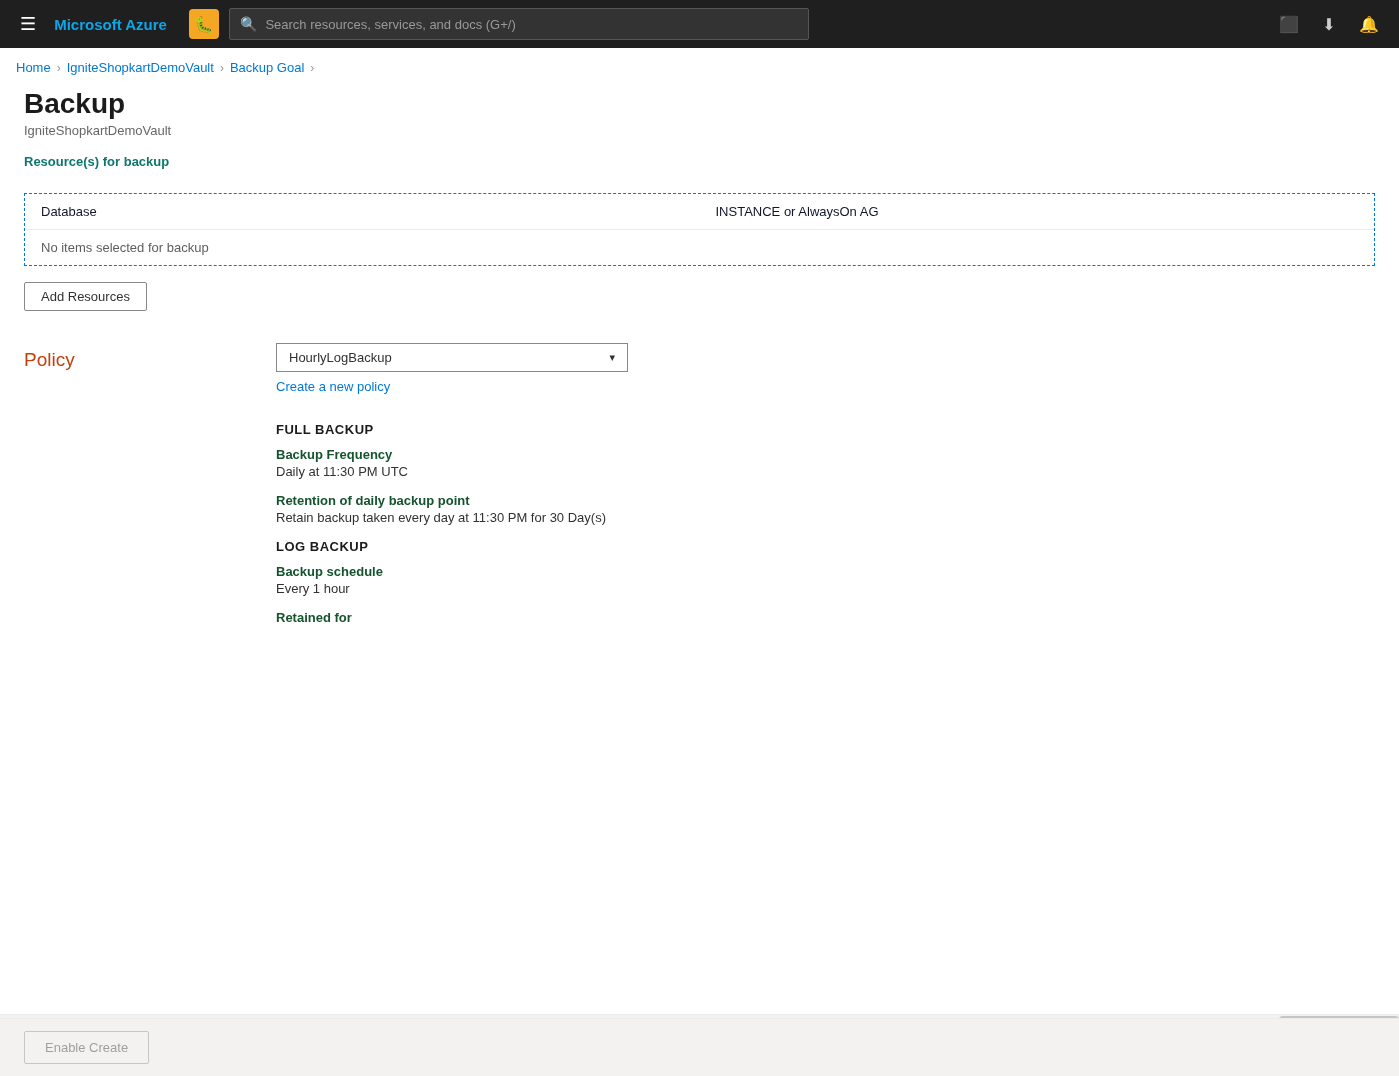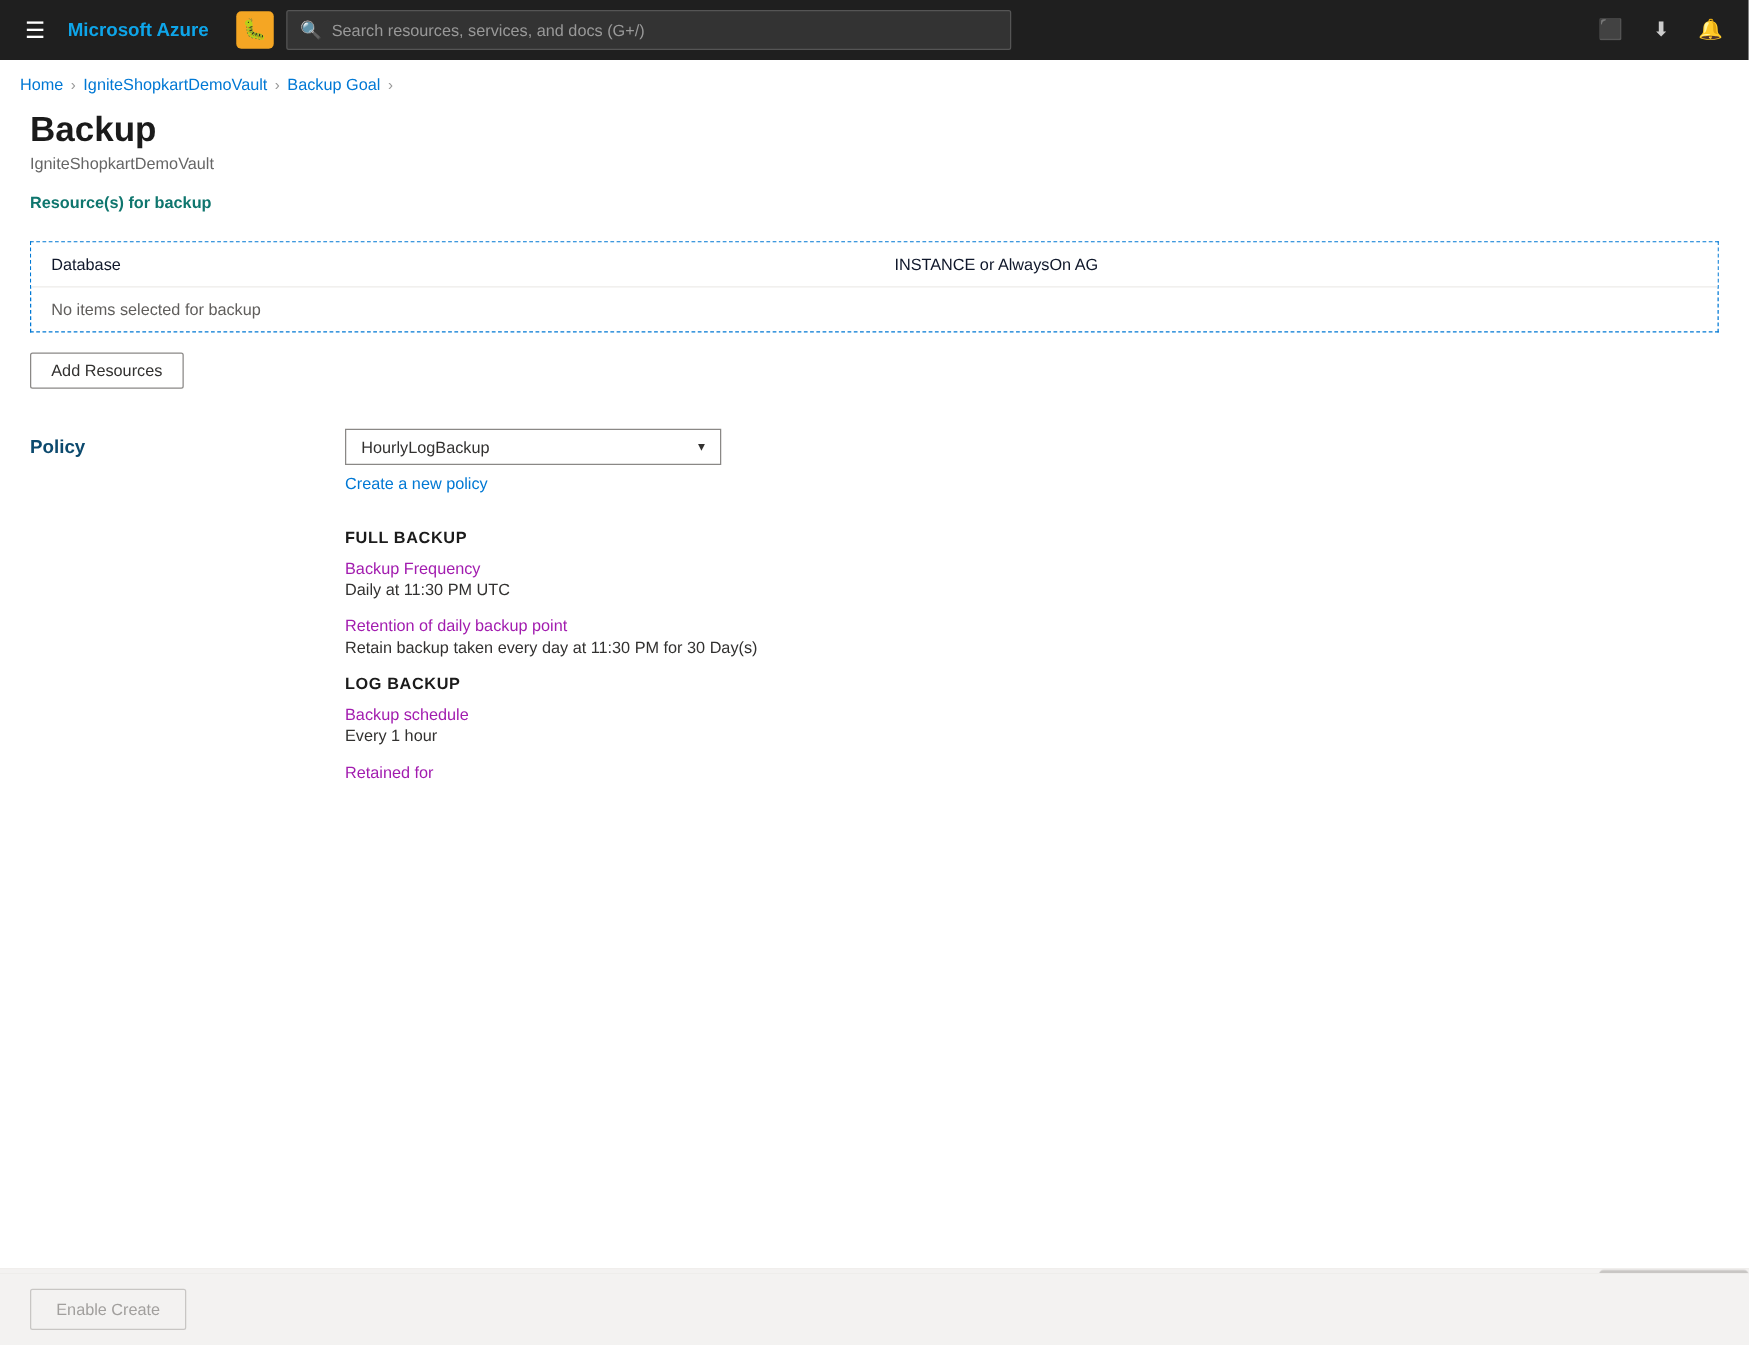--- a/index.html
+++ b/index.html
@@ -161,36 +161,36 @@
       flex-direction: column;
       margin-bottom: 20px;
     }
     .policy-row {
       display: flex;
       align-items: flex-start;
       gap: 32px;
       margin-bottom: 8px;
     }
     .policy-label {
-      font-size: 15px;
-      font-weight: 700;
-      color: #0c4a6e;
+      font-size: 19px;
+      font-weight: 400;
+      color: #c2410c;
       width: 220px;
       padding-top: 6px;
     }
     .policy-controls {
       flex: 1;
     }
     .policy-dropdown {
       display: flex;
       align-items: center;
       justify-content: space-between;
       border: 1px solid #8a8886;
       padding: 6px 12px;
-      width: 301px;
+      width: 352px;
       cursor: pointer;
       background: #fff;
       font-size: 13px;
       margin-bottom: 6px;
     }
     .create-policy-link {
       color: #0078d4;
       text-decoration: none;
       font-size: 13px;
       cursor: pointer;
@@ -206,22 +206,22 @@
       font-weight: 700;
       color: #1b1b1b;
       margin-bottom: 10px;
       letter-spacing: 0.5px;
     }
     .policy-item {
       margin-bottom: 14px;
     }
     .policy-item-label {
       font-size: 13px;
-      font-weight: 400;
-      color: #a21caf;
+      font-weight: 700;
+      color: #14532d;
     }
     .policy-item-value {
       font-size: 13px;
       color: #323130;
       margin-top: 2px;
     }
 
     
     .bottom-bar {
       position: fixed;

